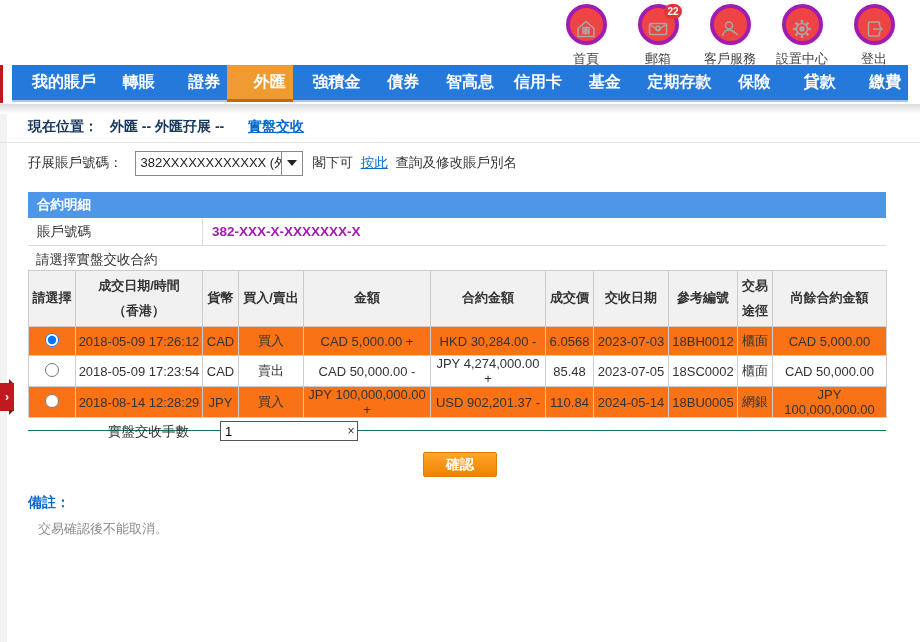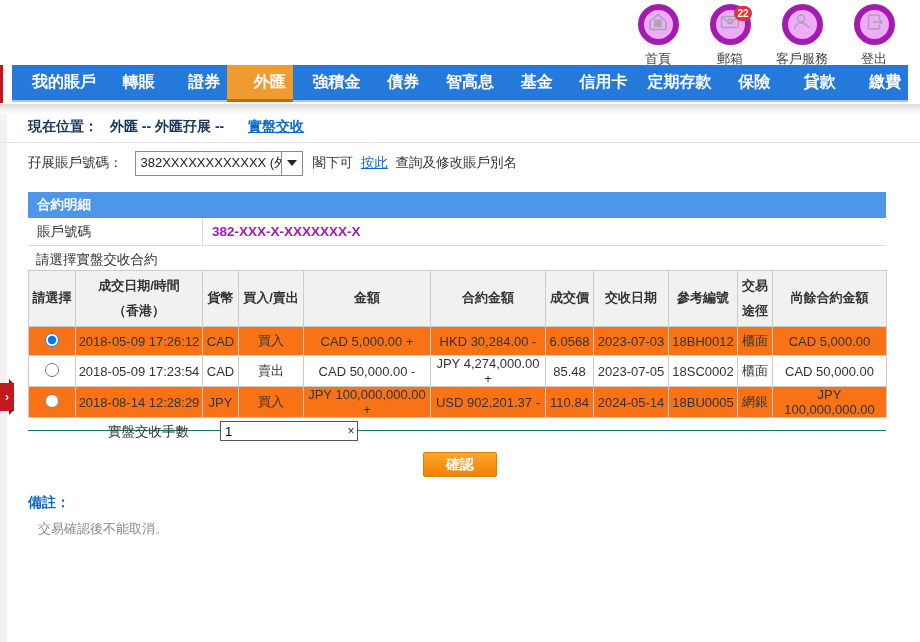--- a/index.html
+++ b/index.html
@@ -6,22 +6,22 @@
   html,body { width:920px; height:642px; background:#fff; overflow:hidden;
     font-family:"Liberation Sans","DejaVu Sans",sans-serif; }
   .stage { position:relative; width:920px; height:642px; background:#fff; }
 
   
   .left-gutter { position:absolute; left:0; top:112px; width:7px; height:530px; background:#f2f2f2; }
 
   
   .topbar { position:absolute; top:4px; right:18px; display:flex; gap:16px; }
   .quick { width:56px; display:flex; flex-direction:column; align-items:center; cursor:pointer; }
-  .quick .circ { position:relative; width:41px; height:41px; border:6px solid #a21caf; border-radius:50%;
-    display:flex; align-items:flex-start; justify-content:center; background:#f0abfc; }
+  .quick .circ { position:relative; width:41px; height:41px; border:4px solid #a21caf; border-radius:50%;
+    display:flex; align-items:flex-end; justify-content:center; background:#ef4444; }
   .quick .circ svg { stroke:#a7a7a7; fill:none; stroke-width:1.5; }
   .quick .lbl { margin-top:5px; font-size:13px; color:#444; white-space:nowrap; }
   .badge { position:absolute; top:-4px; right:-7px; min-width:17px; height:15px; padding:0 3px;
     background:#e23434; border-radius:8px; color:#fff; font-size:10px; font-weight:bold;
     display:flex; align-items:center; justify-content:center; }
 
   
   .nav-red-sliver { position:absolute; left:0; top:65px; width:3px; height:38px; background:#c0161c; }
   .nav { position:absolute; left:12px; top:65px; width:896px; height:37px; background:#2579db;
     display:flex; border-bottom:2px solid #a7c6ed; }
@@ -124,20 +124,39 @@
     </div>
     <div class="quick">
       <span class="circ">
         <svg width="24" height="24" viewBox="0 0 24 24">
             <circle cx="11" cy="8.5" r="3.5"></circle>
             <path d="M4.5 19 C5.5 14.8 8 13 11 13 C13.5 13 15.5 14 16.5 16"></path>
             <path d="M16 14.5 C17.5 16 18.5 17.5 20 17.5"></path>
           </svg>
       </span>
       <span class="lbl">客戶服務</span>
+    </div>
+    <div class="quick">
+      <span class="circ">
+        <svg width="24" height="24" viewBox="0 0 24 24">
+            <circle cx="12" cy="12" r="5.5"></circle>
+            <circle cx="12" cy="12" r="2" style="fill:#a7a7a7"></circle>
+            <g stroke-width="2.4">
+              <line x1="12" y1="3" x2="12" y2="6"></line>
+              <line x1="12" y1="18" x2="12" y2="21"></line>
+              <line x1="3" y1="12" x2="6" y2="12"></line>
+              <line x1="18" y1="12" x2="21" y2="12"></line>
+              <line x1="5.6" y1="5.6" x2="7.8" y2="7.8"></line>
+              <line x1="16.2" y1="16.2" x2="18.4" y2="18.4"></line>
+              <line x1="5.6" y1="18.4" x2="7.8" y2="16.2"></line>
+              <line x1="16.2" y1="7.8" x2="18.4" y2="5.6"></line>
+            </g>
+          </svg>
+      </span>
+      <span class="lbl">設置中心</span>
     </div>
     <div class="quick">
       <span class="circ">
         <svg width="24" height="24" viewBox="0 0 24 24">
             <path d="M17.5 9 V6 a1 1 0 0 0 -1 -1 H7.5 a1 1 0 0 0 -1 1 V18 a1 1 0 0 0 1 1 H16.5 a1 1 0 0 0 1 -1 V15"></path>
             <line x1="11" y1="12" x2="20" y2="12"></line>
             <path d="M17.5 9.5 L20 12 L17.5 14.5"></path>
           </svg>
       </span>
       <span class="lbl">登出</span>
@@ -146,22 +165,22 @@
 
   <div class="nav-red-sliver"></div>
   <div class="nav">
     <div class="tab">我的賬戶</div>
     <div class="tab">轉賬</div>
     <div class="tab">證券</div>
     <div class="tab active">外匯</div>
     <div class="tab">強積金</div>
     <div class="tab">債券</div>
     <div class="tab">智高息</div>
+    <div class="tab">信用卡</div>
     <div class="tab">基金</div>
-    <div class="tab">信用卡</div>
     <div class="tab">定期存款</div>
     <div class="tab">保險</div>
     <div class="tab">貸款</div>
     <div class="tab">繳費</div>
   </div>
   <div class="nav-shadow"></div>
 
   <div class="breadcrumb">
     <span>現在位置：</span>
     <span class="path">外匯 -- 外匯孖展 --</span>

